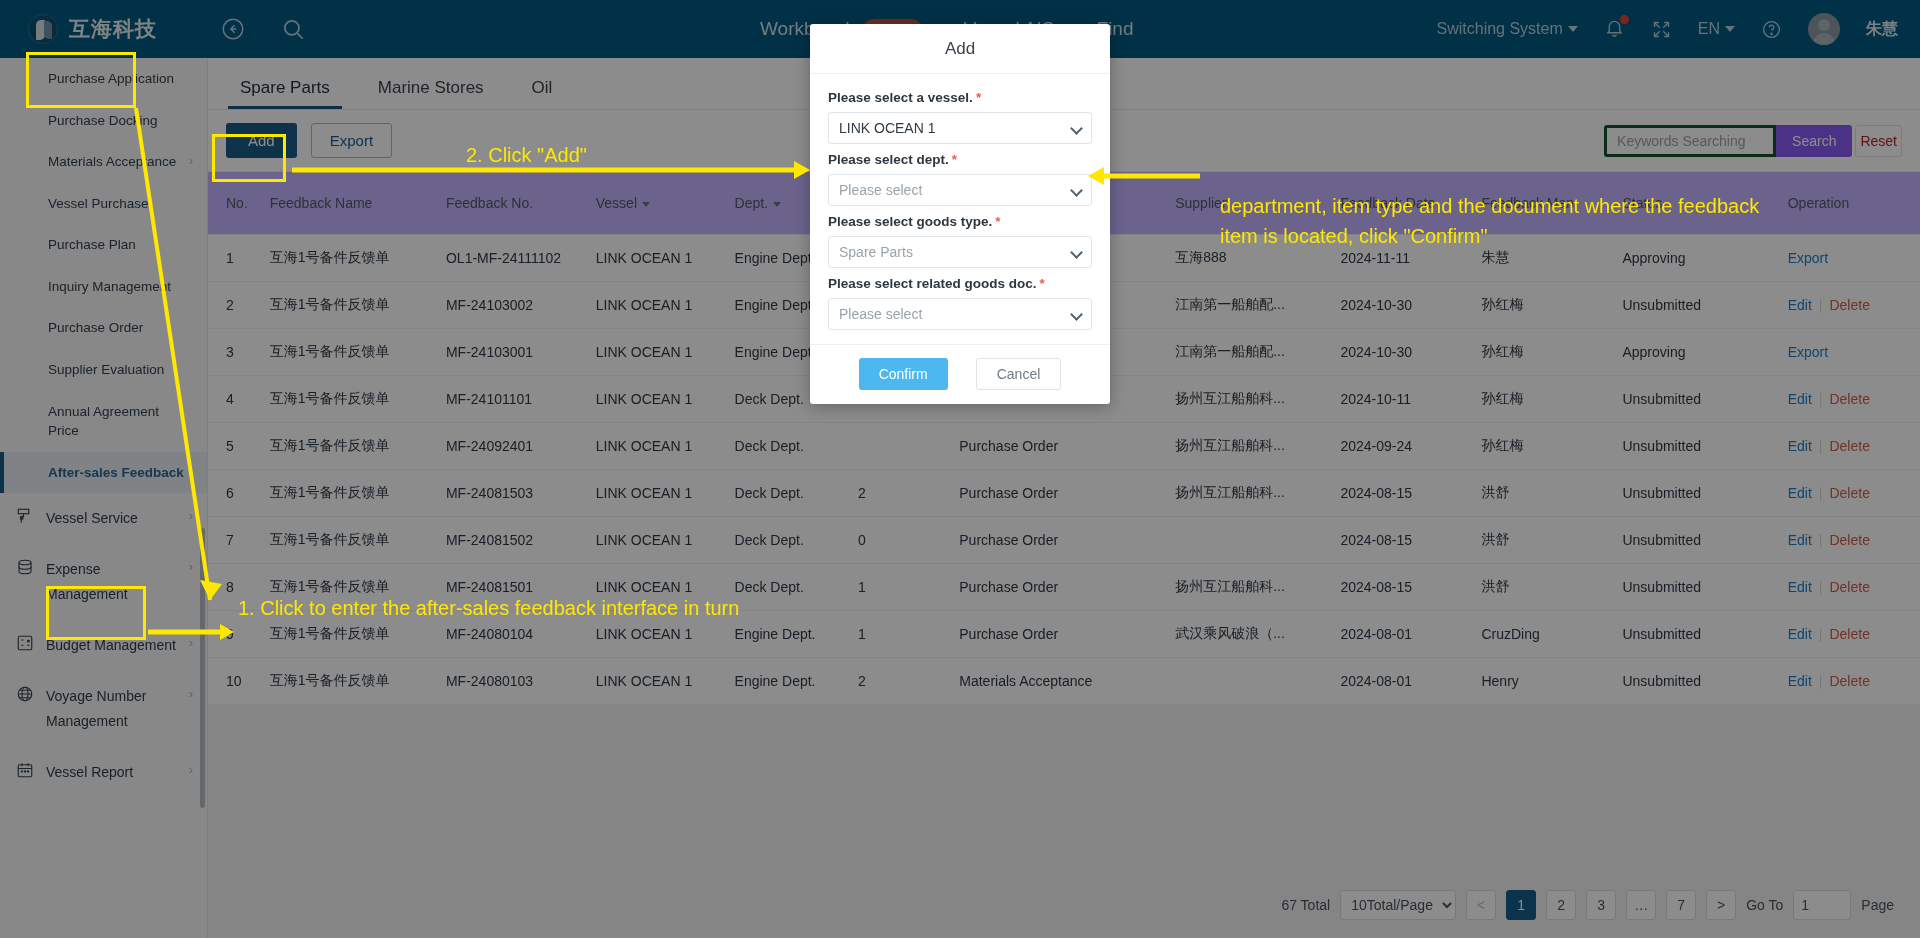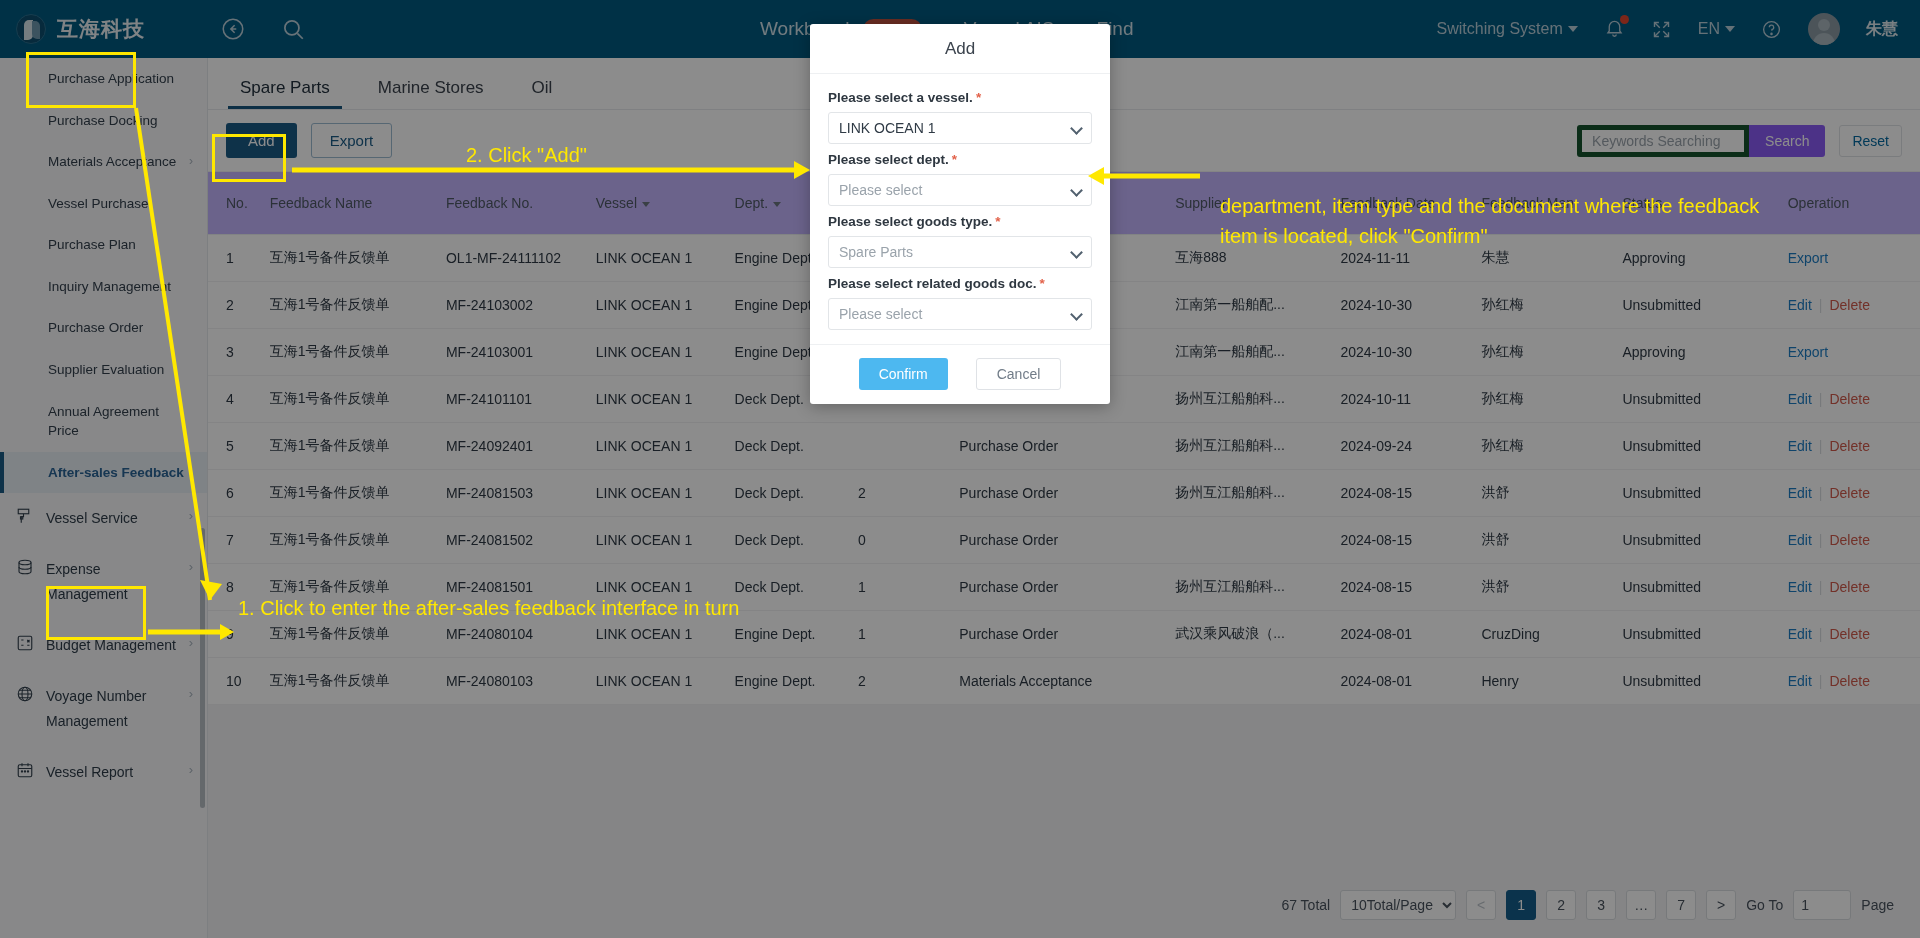--- a/index.html
+++ b/index.html
@@ -18,21 +18,21 @@
     z-index: 40;
   }
 
   
   .topbar {
     position: absolute; top: 0; left: 0; width: 1920px; height: 58px;
     background: #005a80;
     display: flex; align-items: center;
     z-index: 10;
   }
-  .brand { display: flex; align-items: center; gap: 11px; padding-left: 16px; width: 212px; }
+  .brand { display: flex; align-items: center; gap: 11px; padding-left: 28px; width: 212px; }
   .brand-logo {
     width: 30px; height: 30px; border-radius: 50%;
     background: #0d4e6d; position: relative; flex: none;
     border: 1px solid #2a6f90;
     overflow: hidden;
   }
   .brand-logo::before {
     content: ""; position: absolute; left: 7px; top: 5px;
     width: 9px; height: 20px; background: #d8e4ea;
     border-radius: 5px 0 5px 0;
@@ -141,32 +141,32 @@
   .btn-primary {
     background: #1a5b86; color: #fff; border: none; font-size: 15px;
     padding: 9px 22px; border-radius: 3px; cursor: pointer;
   }
   .btn-outline {
     background: #fff; color: #1a5b86; border: 1px solid #9dbcd2; font-size: 15px;
     padding: 8px 18px; border-radius: 3px; cursor: pointer; margin-left: 14px;
   }
   .search-wrap { position: absolute; right: 18px; display: flex; align-items: center; gap: 0; }
   .search-input {
-    width: 172px; height: 32px; border: 5px solid #14532d; border-radius: 3px 0 0 3px;
+    width: 172px; height: 32px; border: 3px solid #14532d; border-radius: 3px 0 0 3px;
     padding: 0 10px; font-size: 14px; color: #33404d; outline: none;
     font-family: "Liberation Sans", sans-serif; background: #fff;
   }
   .search-input::placeholder { color: #9aa3ab; }
   .btn-search {
     background: #8b5cf6; color: #fff; border: none; height: 32px;
     padding: 0 16px; font-size: 14px; cursor: pointer; border-radius: 0 3px 3px 0; text-align: right;
   }
   .btn-reset {
-    background: #fff; color: #0369a1; border: 1px solid #dfe2e6; height: 32px;
-    padding: 0 12px; font-size: 14px; cursor: pointer; border-radius: 3px; margin-left: 14px;
+    background: #fff; color: #b91c1c; border: 1px solid #dfe2e6; height: 32px;
+    padding: 0 4px; font-size: 14px; cursor: pointer; border-radius: 3px; margin-left: 3px;
   }
 
   
   .tablewrap { background: #fff; }
   table.grid { width: 100%; border-collapse: collapse; table-layout: fixed; }
   table.grid thead th {
     background: #c4b5fd; color: #4f5a66; font-size: 14px; font-weight: normal;
     text-align: left; padding: 15px 6px 15px 0; border-bottom: 1px solid #eceef0;
   }
   table.grid tbody td {

